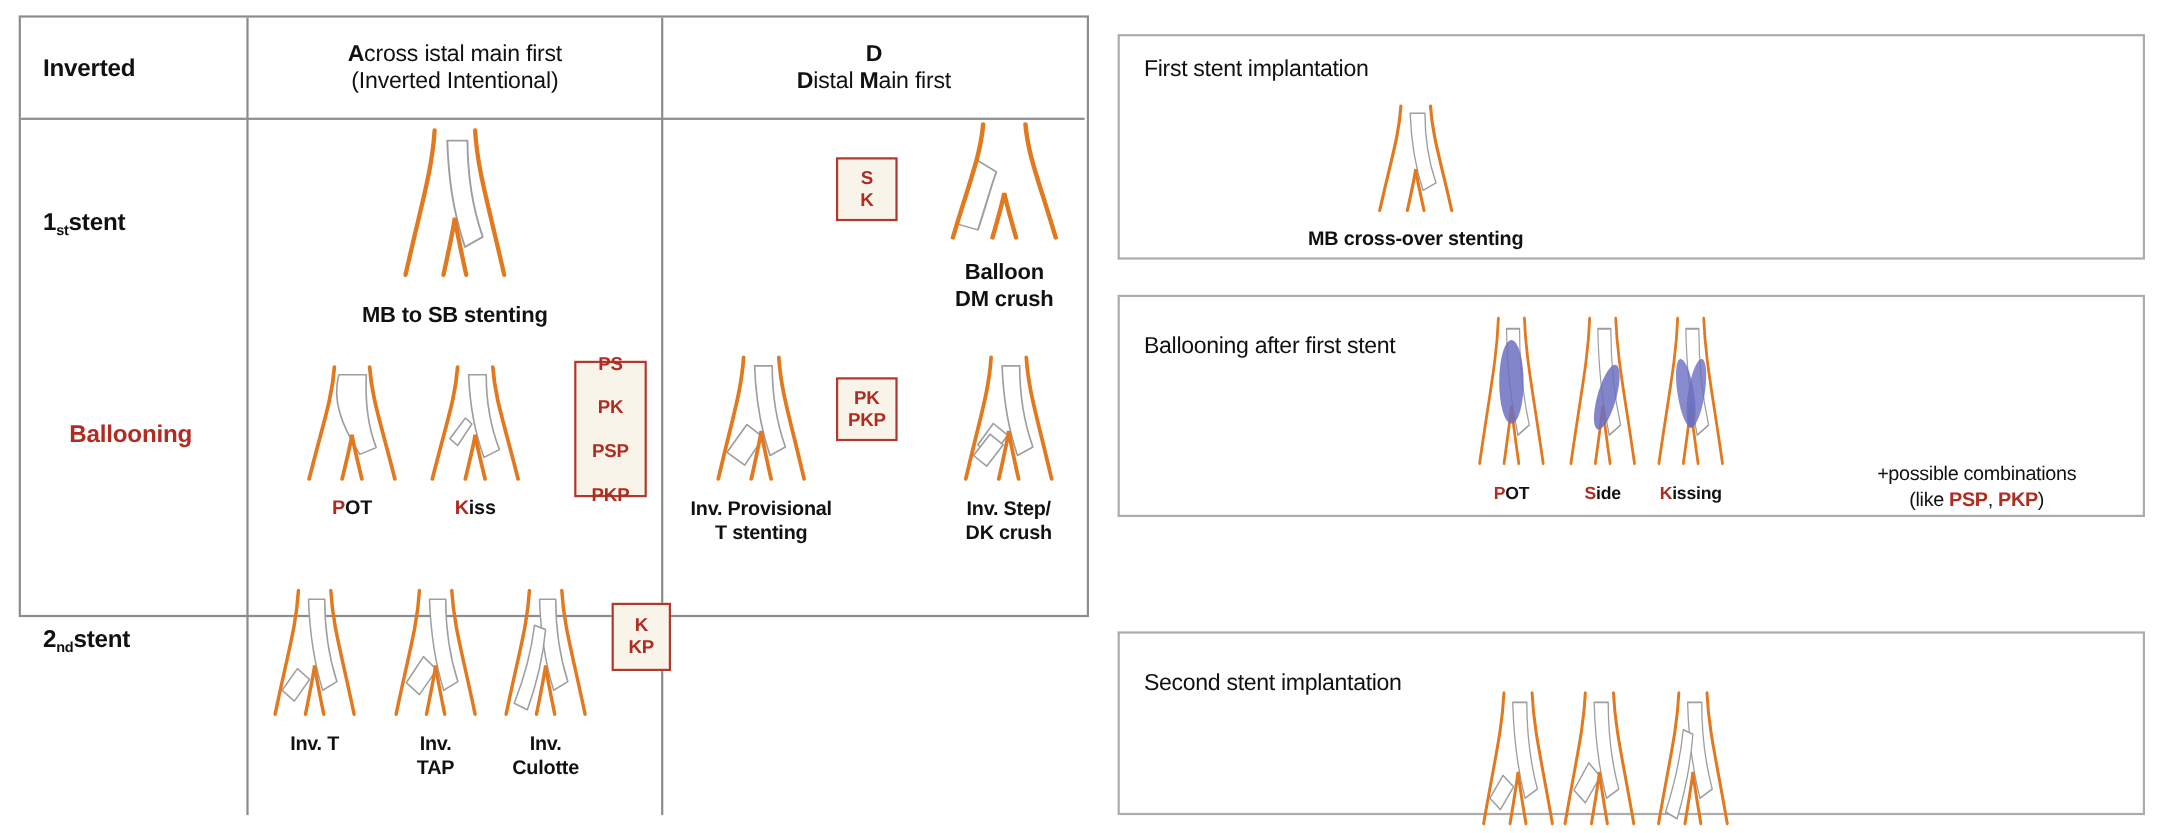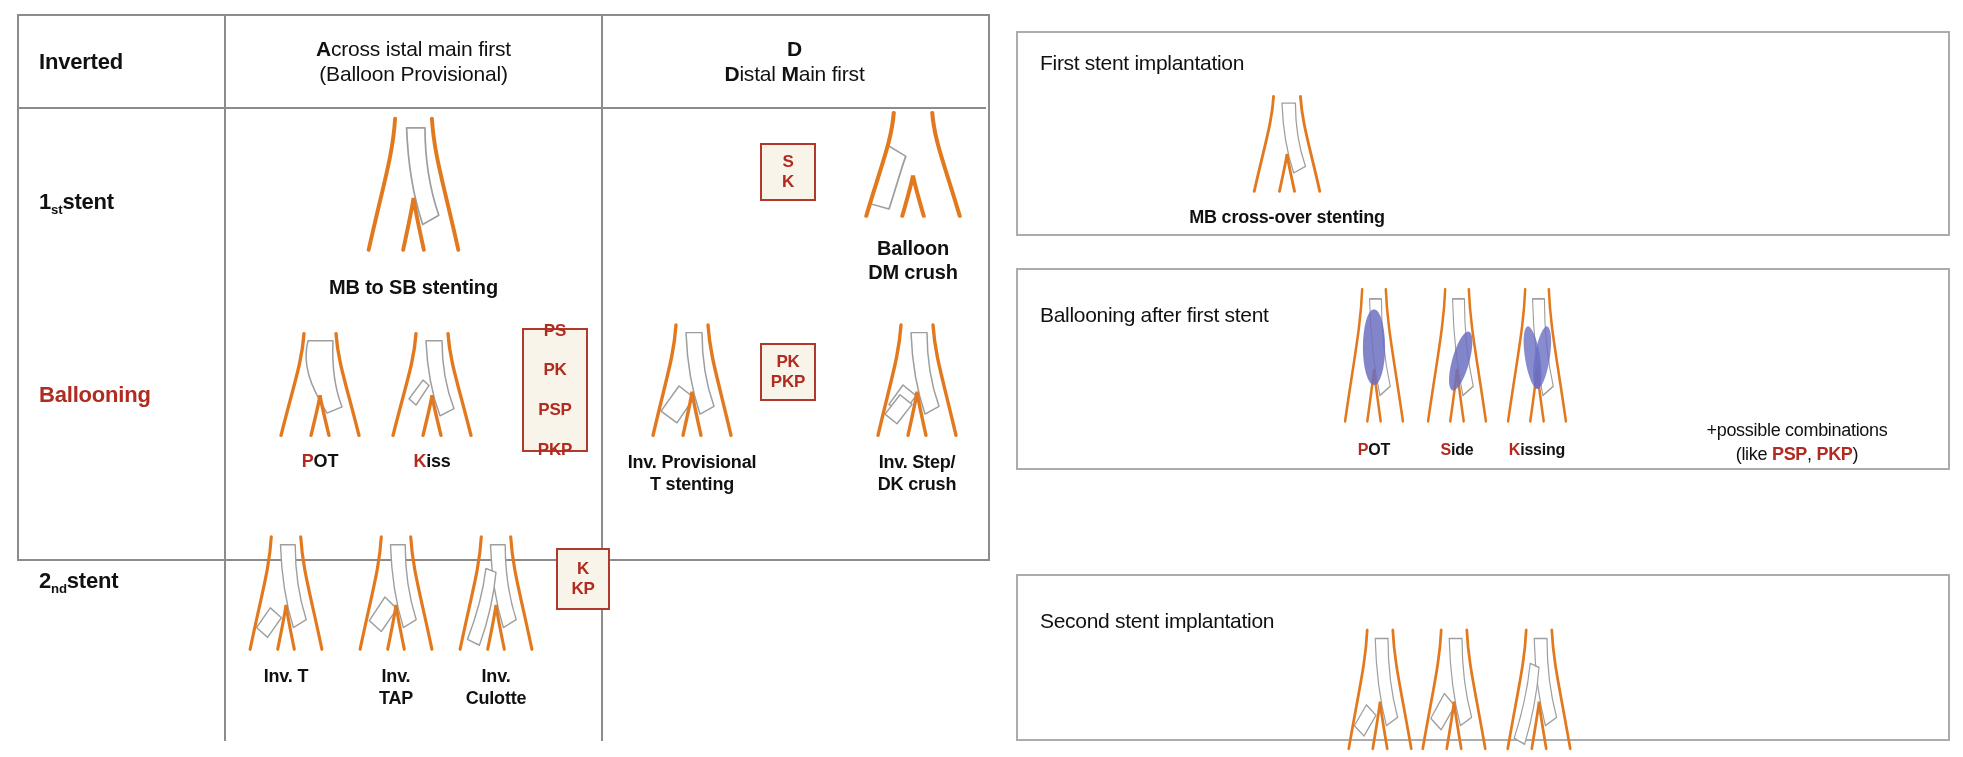--- a/index.html
+++ b/index.html
@@ -39,21 +39,21 @@
   }
   .hcell{border-bottom:2px solid var(--tableborder);display:flex;flex-direction:column;
     align-items:center;justify-content:center;text-align:center;font-size:21px;line-height:1.18;}
   .hcell.c1{justify-content:center;align-items:flex-start;padding-left:20px;font-size:22px;font-weight:bold;}
   .bcell{display:flex;flex-direction:column;}
   .colline{border-left:2px solid var(--tableborder);}
   .subrow{position:relative;}
   .r1{height:212px;} .r2{height:212px;} .r3{height:208px;}
   .rowlabel{display:flex;align-items:center;justify-content:flex-start;padding-left:20px;font-size:22px;}
   .rowlabel.r1{padding-bottom:26px;}
-  .rowlabel.r2{padding-bottom:64px;}
+  .rowlabel.r2{padding-bottom:64px;margin-left:24px;}
   .rowlabel.r3{padding-bottom:112px;}
   .caption{font-weight:bold;text-align:center;font-size:20px;line-height:1.2;}
   .sublabel{font-weight:bold;text-align:center;font-size:18px;line-height:1.22;margin-top:3px;}
   .redbox{
     background:var(--boxbg);border:2px solid var(--boxborder);color:var(--red);
     font-weight:bold;text-align:center;display:flex;flex-direction:column;justify-content:center;
     font-size:17px;line-height:1.16;flex:none;
   }
   .dblock{display:flex;flex-direction:column;align-items:center;flex:none;}
   
@@ -107,21 +107,21 @@
 </head>
 <body>
 
 <div class="mads-table">
 
   <div class="hcell c1">
     <span>Inverted</span>
   </div>
   <div class="hcell colline">
     <div><span class="seg-b">A</span><span>cross istal main first</span></div>
-    <div>(Balloon Provisional)</div>
+    <div>(Inverted Intentional)</div>
   </div>
   <div class="hcell colline">
     <div><span class="seg-b">D</span></div>
     <div><span class="seg-b">D</span><span>istal </span><span class="seg-b">M</span><span>ain first</span></div>
   </div>
 
   <div class="bcell">
     <div class="subrow r1 rowlabel">
         <span class="seg-b">1</span>
         <span class="seg-b seg-sup">st</span>

